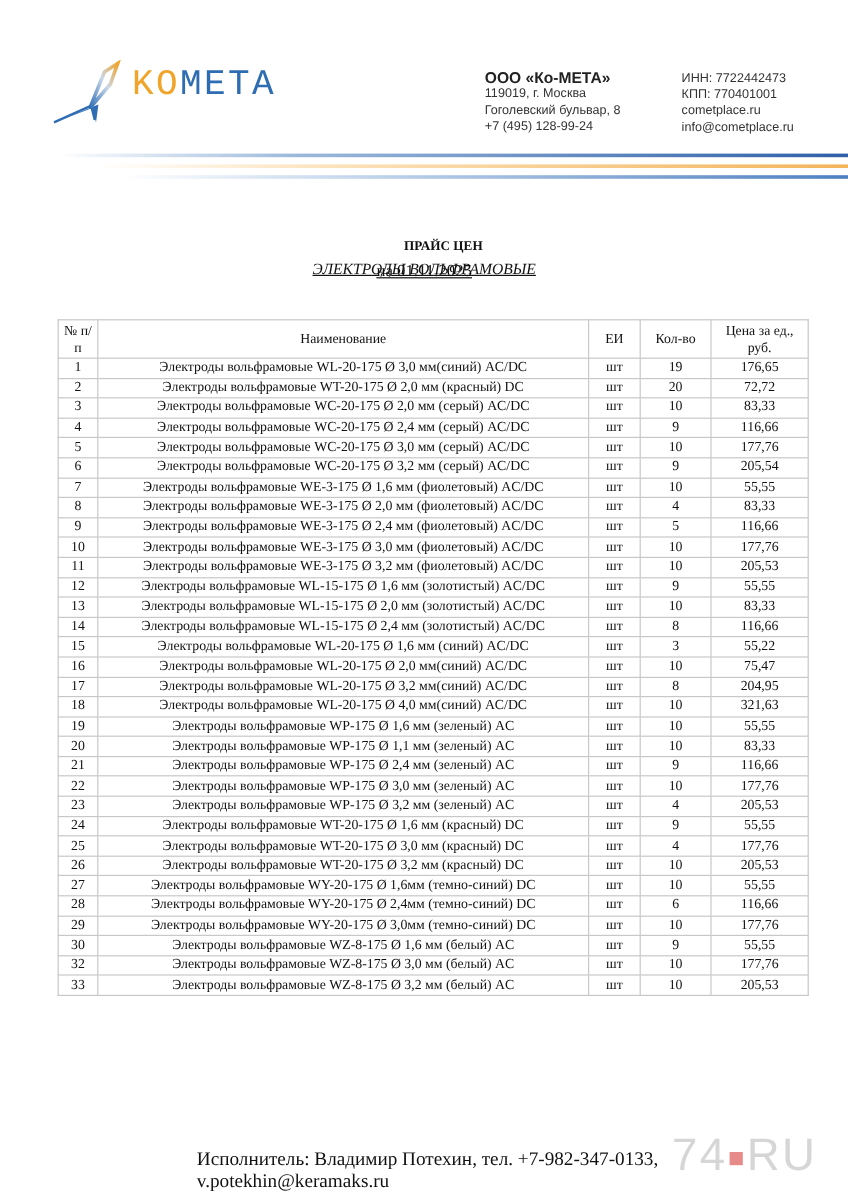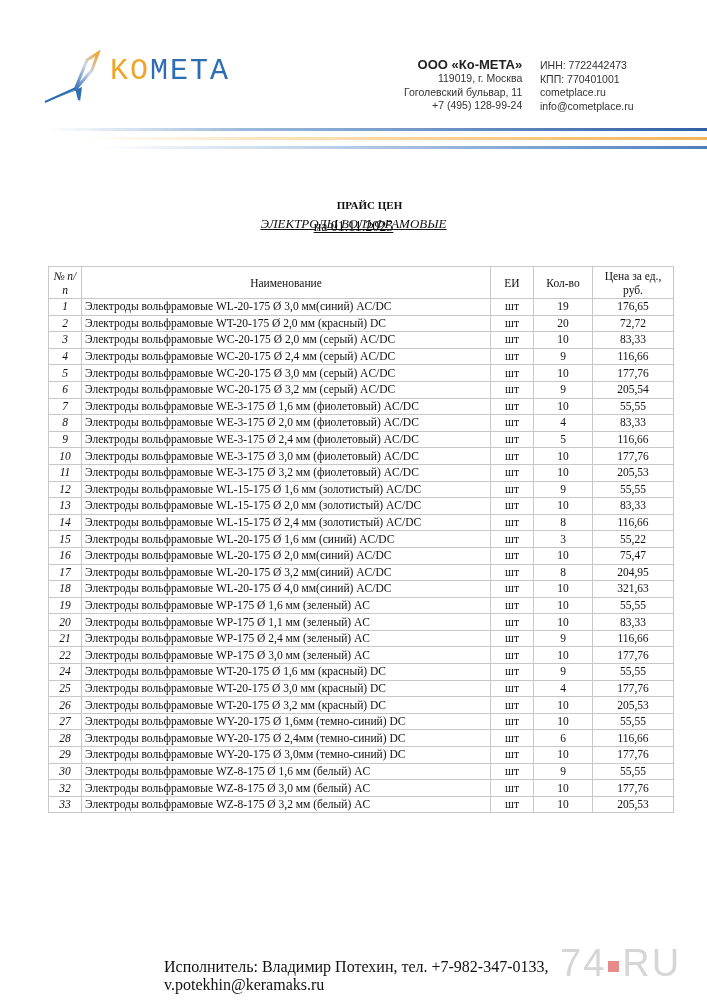--- a/index.html
+++ b/index.html
@@ -1,36 +1,36 @@
 <!DOCTYPE html>
 <html><head>
 <meta charset="utf-8">
 <style>
   html, body { margin:0; padding:0; background:#fff; }
   body { width:707px; height:1000px; position:relative; overflow:hidden; font-family:"Liberation Serif", serif; color:#111; }
   .logo { position:absolute; left:42px; top:50px; width:250px; height:60px; }
   .logo-text { position:absolute; left:110px; top:54px; font-family:Liberation Mono, monospace; font-size:30px; letter-spacing:2px; font-weight:400; }
   .logo-text .ko { color:#f0a52a; }
   .logo-text .meta { color:#2e6db3; }
-  .company { position:absolute; left:404px; top:57px; font-family:"Liberation Sans", sans-serif; font-size:10.5px; line-height:13.5px; color:#333;text-align:right; }
+  .company { position:absolute; left:404px; top:57px; font-family:"Liberation Sans", sans-serif; font-size:10.5px; line-height:13.5px; color:#333; }
   .company .name { font-weight:bold; font-size:13px; color:#222; line-height:15px; }
-  .reqs { position:absolute; left:540px; top:59px; font-family:"Liberation Sans", sans-serif; font-size:10.5px; line-height:13.5px; color:#333; }
+  .reqs { position:absolute; left:568px; top:59px; font-family:"Liberation Sans", sans-serif; font-size:10.5px; line-height:13.5px; color:#333; }
   .stripe { position:absolute; height:3px; }
   .s1 { left:48px; top:128px; width:659px; background:linear-gradient(90deg, rgba(255,255,255,0) 0%, #9bb9db 30%, #2e5fa8 100%); }
   .s2 { left:80px; top:137px; width:627px; background:linear-gradient(90deg, rgba(255,255,255,0) 0%, #fbe3bd 30%, #f3b45a 100%); }
   .s3 { left:100px; top:146px; width:607px; background:linear-gradient(90deg, rgba(255,255,255,0) 0%, #c8d9ee 30%, #4d7fc0 100%); }
   .title { position:absolute; left:0; width:707px; text-align:center; }
   .t1 { top:199px; font-weight:bold; font-size:11px;padding-left:16px; }
   .t2 { top:216px; font-style:italic; font-size:13px; text-decoration:underline; }
   .t3 { top:219px; font-size:14px; text-decoration:underline; }
   table.price { position:absolute; left:48px; top:266px; width:626px; border-collapse:collapse; font-size:11.5px; }
   table.price td, table.price th { border:1px solid #c8c8c8; padding:0 3px; height:15.6px; line-height:15px; font-weight:normal; }
   table.price th { height:31px; line-height:14px; text-align:center; vertical-align:middle; }
-  .c-num { width:26px; text-align:center;font-style:italic; }
-  .c-name { text-align:left; }
+  .c-num { width:26px; text-align:center; }
+  .c-name { text-align:center; }
   .c-unit { width:36px; text-align:center; }
   .c-qty { width:52px; text-align:center; }
   .c-price { width:74px; text-align:center; }
   .footer { position:absolute; left:164px; top:958px; font-size:16px; }
   .wm { position:absolute; left:560px; top:942px; font-family:"Liberation Sans", sans-serif; font-size:38px; color:#d6d6d6; letter-spacing:2px; }
   .wm .dot { display:inline-block; width:11px; height:11px; background:#e78a8a; margin:0 3px 4px 2px; vertical-align:baseline; }
 </style>
 </head>
 <body>
 
@@ -45,21 +45,21 @@
     </defs>
     <path d="M3 52 L40 37 L38 52 L35 40 Z" fill="#2e6db3"></path>
     <path d="M3 52 L34 38 L37 50" fill="none" stroke="#2e6db3" stroke-width="2"></path>
     <path d="M33 40 L45 10 L56 3 L50 20 Z" fill="none" stroke="url(#g1)" stroke-width="3"></path>
   </svg>
   <div class="logo-text"><span class="ko">KO</span><span class="meta">META</span></div>
 
   <div class="company">
     <div class="name">ООО «Ко-МЕТА»</div>
     <div>119019, г. Москва</div>
-    <div>Гоголевский бульвар, 11</div>
+    <div>Гоголевский бульвар, 8</div>
     <div>+7 (495) 128-99-24</div>
   </div>
   <div class="reqs">
     <div>ИНН: 7722442473</div>
     <div>КПП: 770401001</div>
     <div>cometplace.ru</div>
     <div>info@cometplace.ru</div>
   </div>
   <div class="stripe s1"></div>
   <div class="stripe s2"></div>
@@ -229,20 +229,27 @@
         <td class="c-price">116,66</td>
       </tr>
       <tr>
         <td class="c-num">22</td>
         <td class="c-name">Электроды вольфрамовые WP-175 Ø 3,0 мм (зеленый) AC</td>
         <td class="c-unit">шт</td>
         <td class="c-qty">10</td>
         <td class="c-price">177,76</td>
       </tr>
       <tr>
+        <td class="c-num">23</td>
+        <td class="c-name">Электроды вольфрамовые WP-175 Ø 3,2 мм (зеленый) AC</td>
+        <td class="c-unit">шт</td>
+        <td class="c-qty">4</td>
+        <td class="c-price">205,53</td>
+      </tr>
+      <tr>
         <td class="c-num">24</td>
         <td class="c-name">Электроды вольфрамовые WT-20-175 Ø 1,6 мм (красный) DC</td>
         <td class="c-unit">шт</td>
         <td class="c-qty">9</td>
         <td class="c-price">55,55</td>
       </tr>
       <tr>
         <td class="c-num">25</td>
         <td class="c-name">Электроды вольфрамовые WT-20-175 Ø 3,0 мм (красный) DC</td>
         <td class="c-unit">шт</td>

